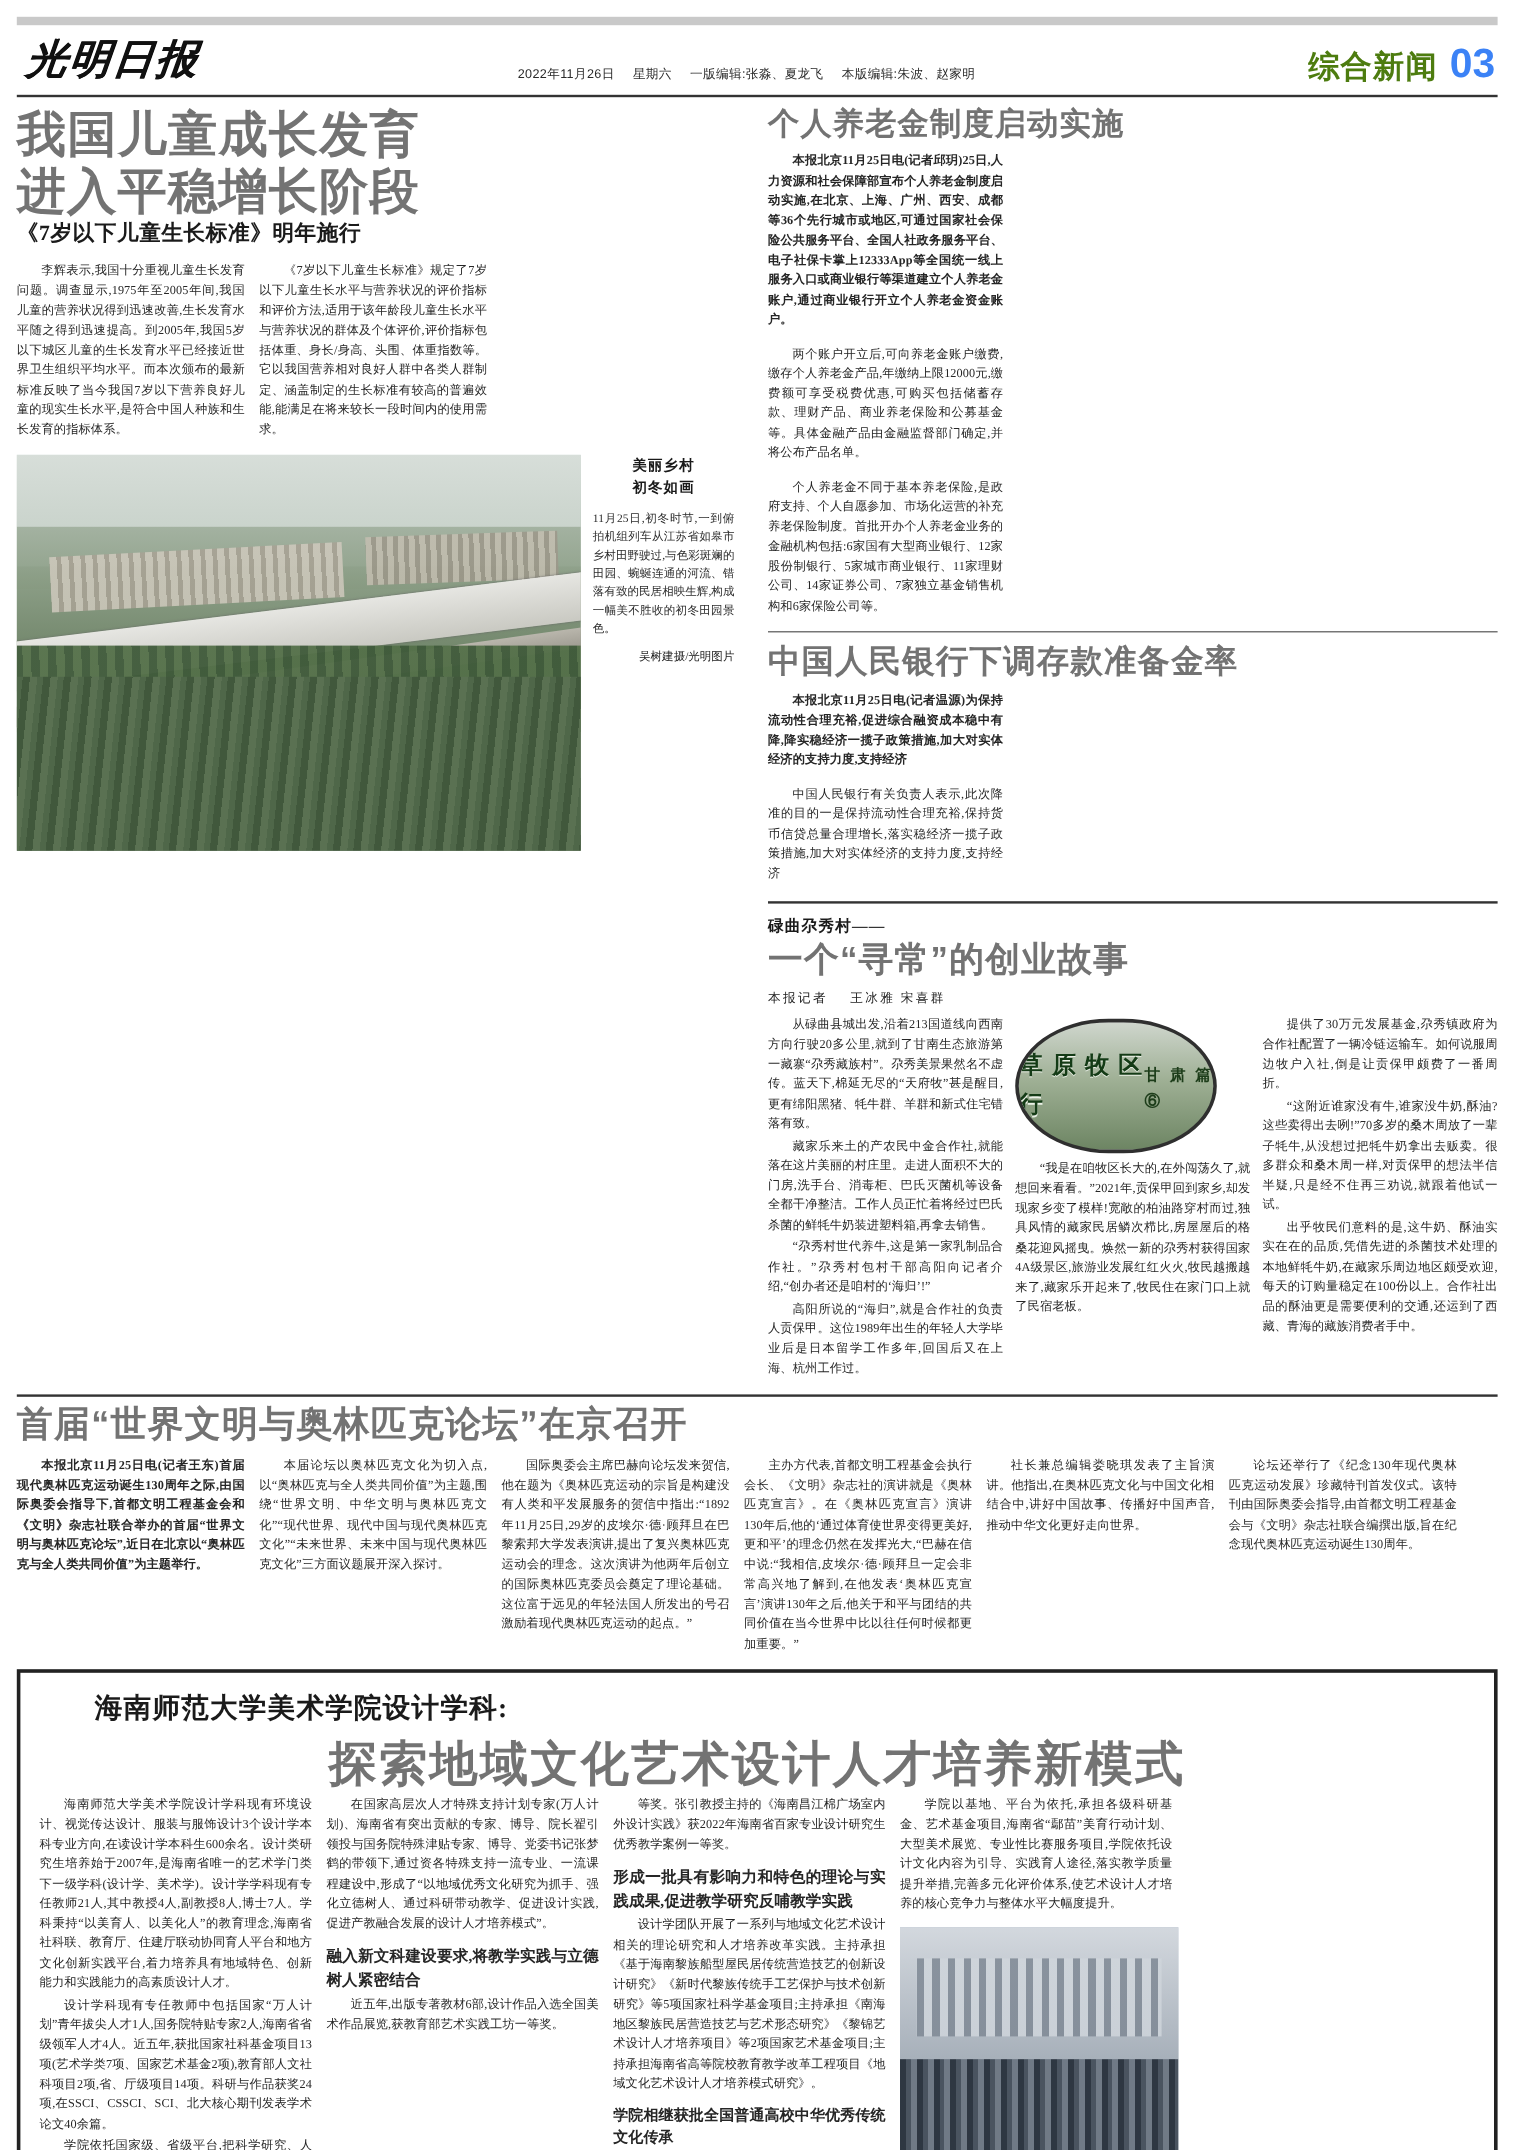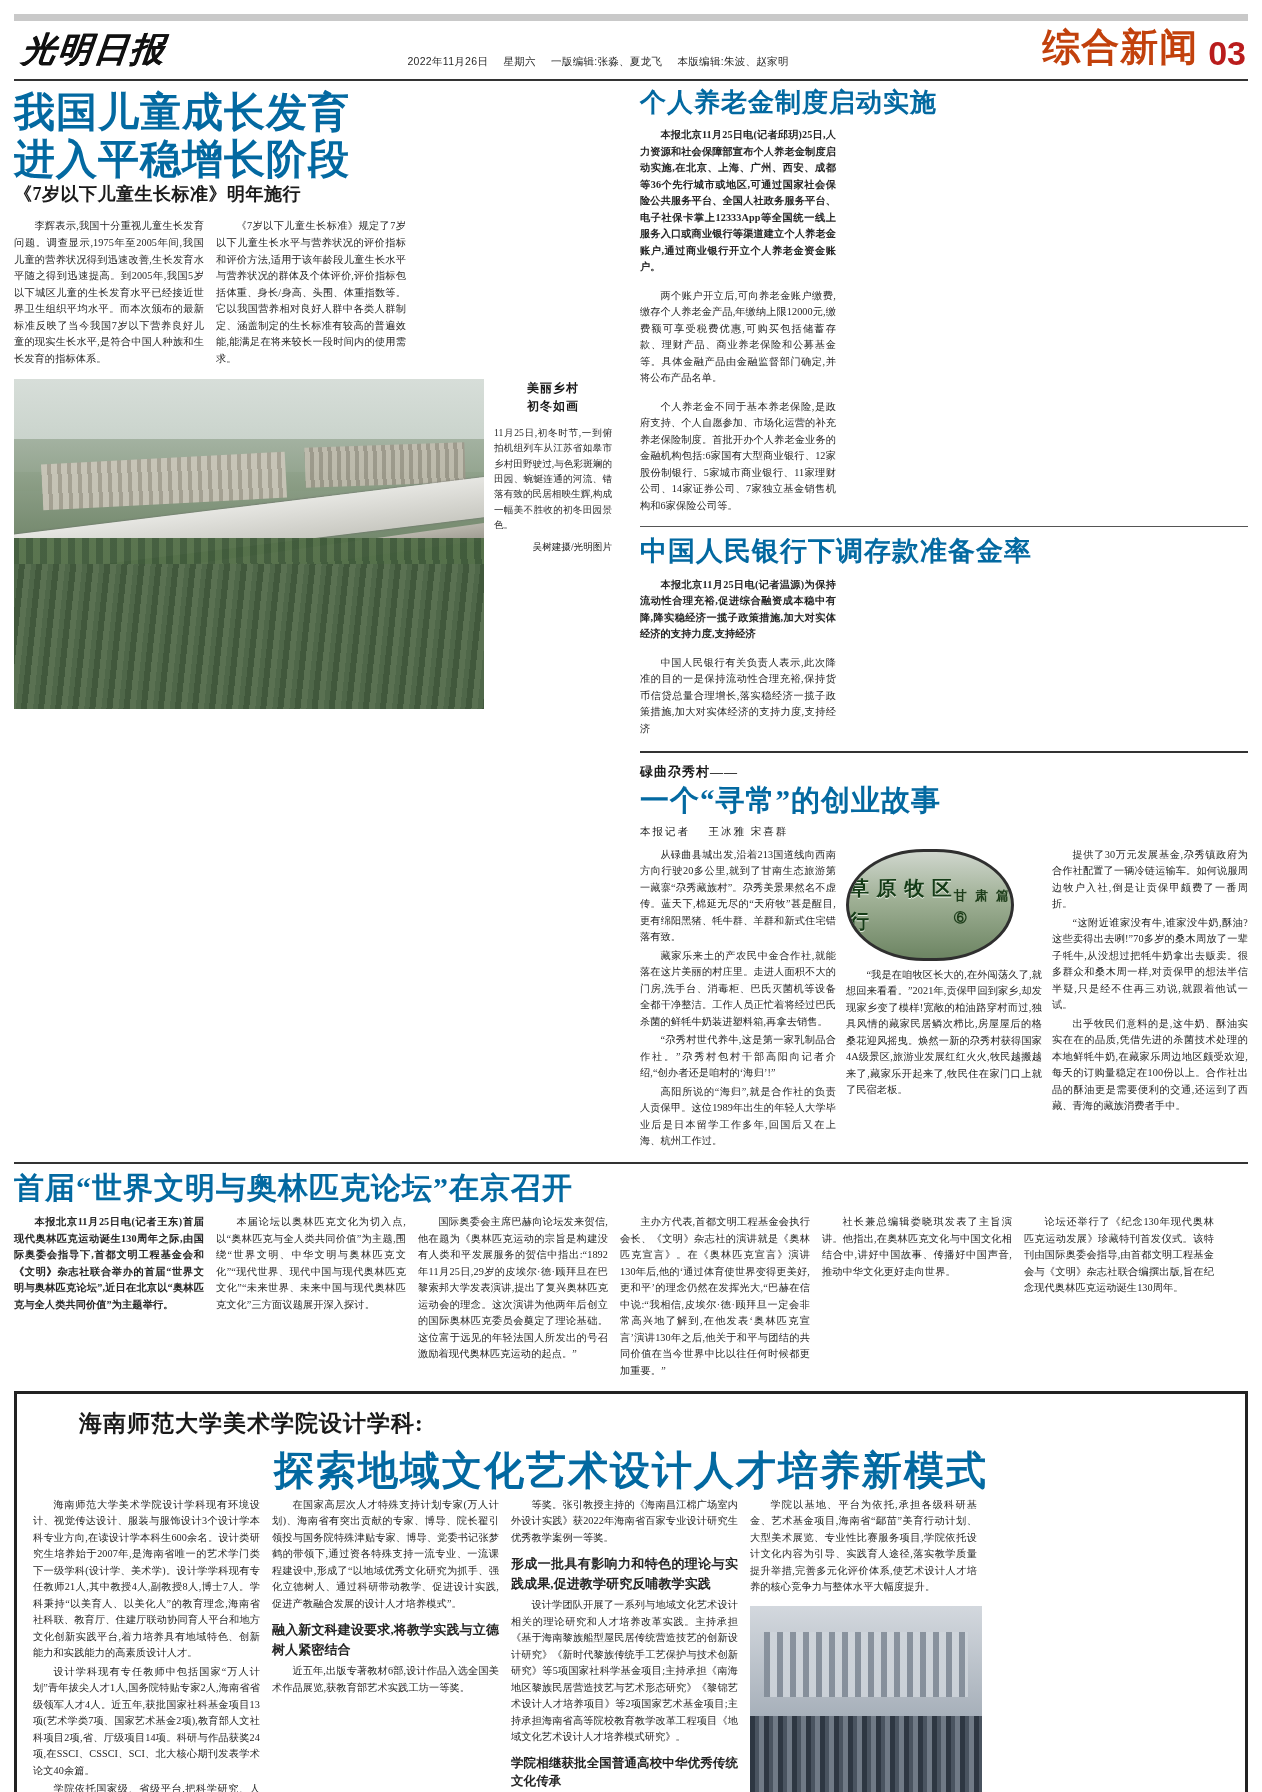--- a/index.html
+++ b/index.html
@@ -28,28 +28,28 @@
     padding-left:6px;
   }
   .mast-mid {
     font-size: 10.5px; color:#2a2a2a; letter-spacing:0.3px;
     padding-bottom:4px; white-space:nowrap;
     font-family:"Liberation Sans", sans-serif;
   }
   .mast-mid span { margin-right:12px; }
   .mast-right { display:flex; align-items:flex-end; gap:10px; }
   .section-name {
-    font-size:38px; font-weight:bold; letter-spacing:1px;
-    font-family:Liberation Sans, sans-serif; color:#c2410c;
-  }
-  .page-num { font-size:34px; font-weight:bold; font-family:"Liberation Sans", sans-serif; color:#b91c1c; }
+    font-size:26px; font-weight:bold; letter-spacing:1px;
+    font-family:Liberation Sans, sans-serif; color:#4d7c0f;
+  }
+  .page-num { font-size:34px; font-weight:bold; font-family:"Liberation Sans", sans-serif; color:#3b82f6; }
   .mast-rule { height:2px; background:#333; margin-bottom:6px; }
   .hd-main {
-    font-family:Liberation Serif, serif;
-    font-weight:bold; color:#0369a1; line-height:1.08;
+    font-family:Liberation Sans, sans-serif;
+    font-weight:bold; color:#737373; line-height:1.08;
   }
   .body-txt {
     font-size:10.2px; line-height:1.62; text-align:justify;
     color:#262626; letter-spacing:0.1px;
   }
   .body-txt p { margin:0 0 2px 0; text-indent:2em; }
   .lead { font-weight:bold; }
   .rule-thin { height:1px; background:#555; }
   .rule-med { height:2px; background:#333; }
 

